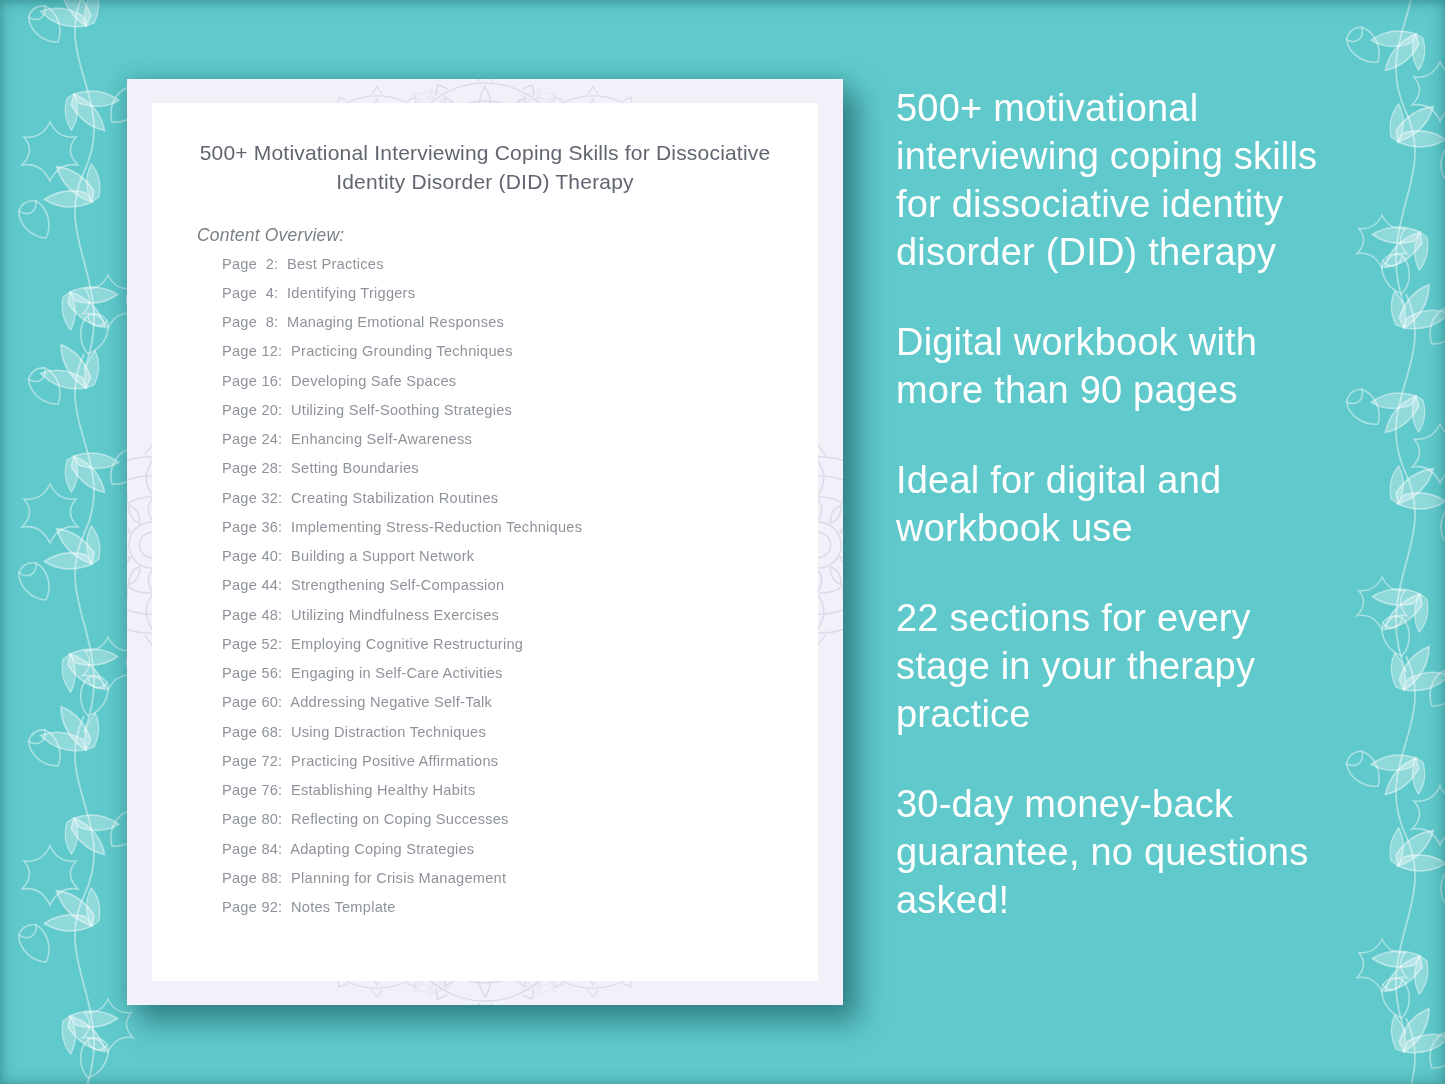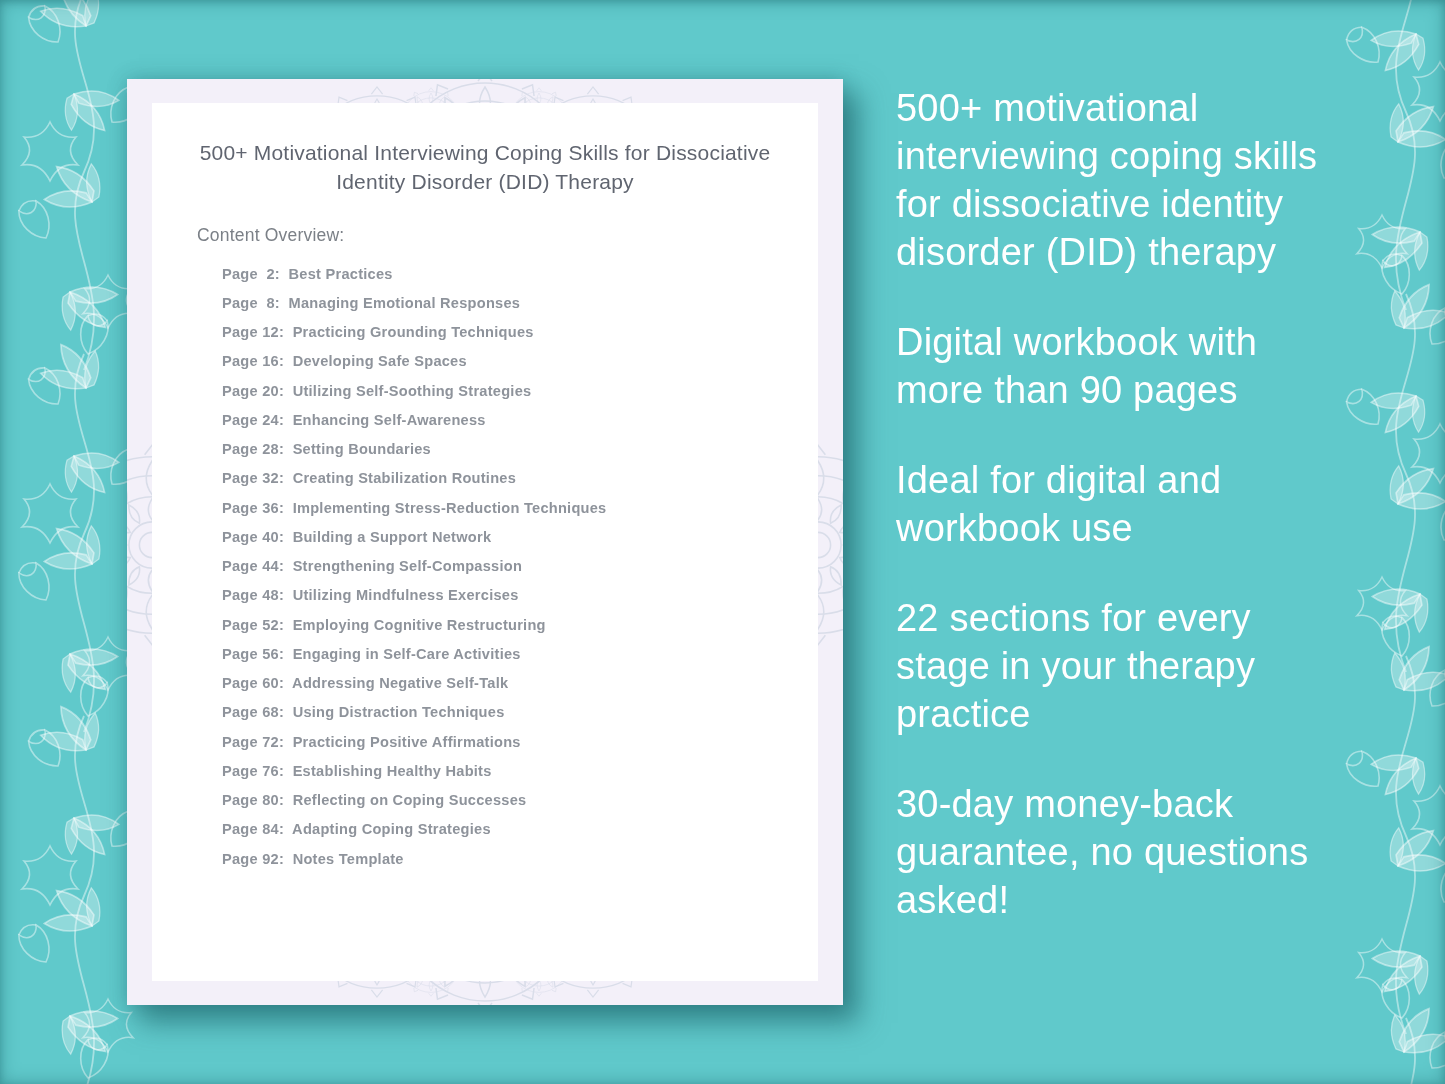--- a/index.html
+++ b/index.html
@@ -25,24 +25,24 @@
     position:absolute;left:25px;right:25px;top:24px;bottom:24px;
     background:#ffffff;z-index:1;
   }
   .doc-title{
     width:580px;margin:0 auto;padding-top:36px;
     font-size:21px;line-height:28.5px;font-weight:500;
     color:#606570;text-align:center;letter-spacing:.2px;
   }
   .overview-heading{
     margin:29px 0 0 45px;
-    font-size:17.5px;color:#7b8087;letter-spacing:.2px;
+    font-size:17.5px;color:#7b8087;letter-spacing:.2px;font-style:italic;
   }
   .toc{
-    margin:13px 0 0 70px;padding:0;list-style:none;font-weight:bold;
+    margin:3px 0 0 70px;padding:0;list-style:none;
   }
   .toc li{
     height:29.25px;display:flex;align-items:center;
     font-size:14.6px;color:#8e939b;letter-spacing:.25px;
     white-space:pre;
   }
   .marketing{
     position:absolute;left:896px;top:84px;width:424px;z-index:3;
   }
   .marketing p{
@@ -139,39 +139,41 @@
       <use href="#mandala" transform="translate(412,884) scale(.35)"></use>
       <use href="#mandala" transform="translate(25,466) scale(1.05)"></use>
       <use href="#mandala" transform="translate(691,466) scale(1.05)"></use>
     </svg>
 
     <div class="card-inner">
       <h1 class="doc-title">500+ Motivational Interviewing Coping Skills for Dissociative Identity Disorder (DID) Therapy</h1>
       <div class="overview-heading">Content Overview:</div>
       <ul class="toc">
         <li>Page  2:  Best Practices</li>
+        <li>Page  4:  Identifying Triggers</li>
         <li>Page  8:  Managing Emotional Responses</li>
         <li>Page 12:  Practicing Grounding Techniques</li>
         <li>Page 16:  Developing Safe Spaces</li>
         <li>Page 20:  Utilizing Self-Soothing Strategies</li>
         <li>Page 24:  Enhancing Self-Awareness</li>
         <li>Page 28:  Setting Boundaries</li>
         <li>Page 32:  Creating Stabilization Routines</li>
         <li>Page 36:  Implementing Stress-Reduction Techniques</li>
         <li>Page 40:  Building a Support Network</li>
         <li>Page 44:  Strengthening Self-Compassion</li>
         <li>Page 48:  Utilizing Mindfulness Exercises</li>
         <li>Page 52:  Employing Cognitive Restructuring</li>
         <li>Page 56:  Engaging in Self-Care Activities</li>
         <li>Page 60:  Addressing Negative Self-Talk</li>
         <li>Page 68:  Using Distraction Techniques</li>
         <li>Page 72:  Practicing Positive Affirmations</li>
         <li>Page 76:  Establishing Healthy Habits</li>
         <li>Page 80:  Reflecting on Coping Successes</li>
         <li>Page 84:  Adapting Coping Strategies</li>
+        <li>Page 88:  Planning for Crisis Management</li>
         <li>Page 92:  Notes Template</li>
       </ul>
     </div>
   </div>
 
   <div class="marketing">
     <p>500+ motivational interviewing coping skills for dissociative identity disorder (DID) therapy</p>
     <p>Digital workbook with more than 90 pages</p>
     <p>Ideal for digital and workbook use</p>
     <p>22 sections for every stage in your therapy practice</p>

